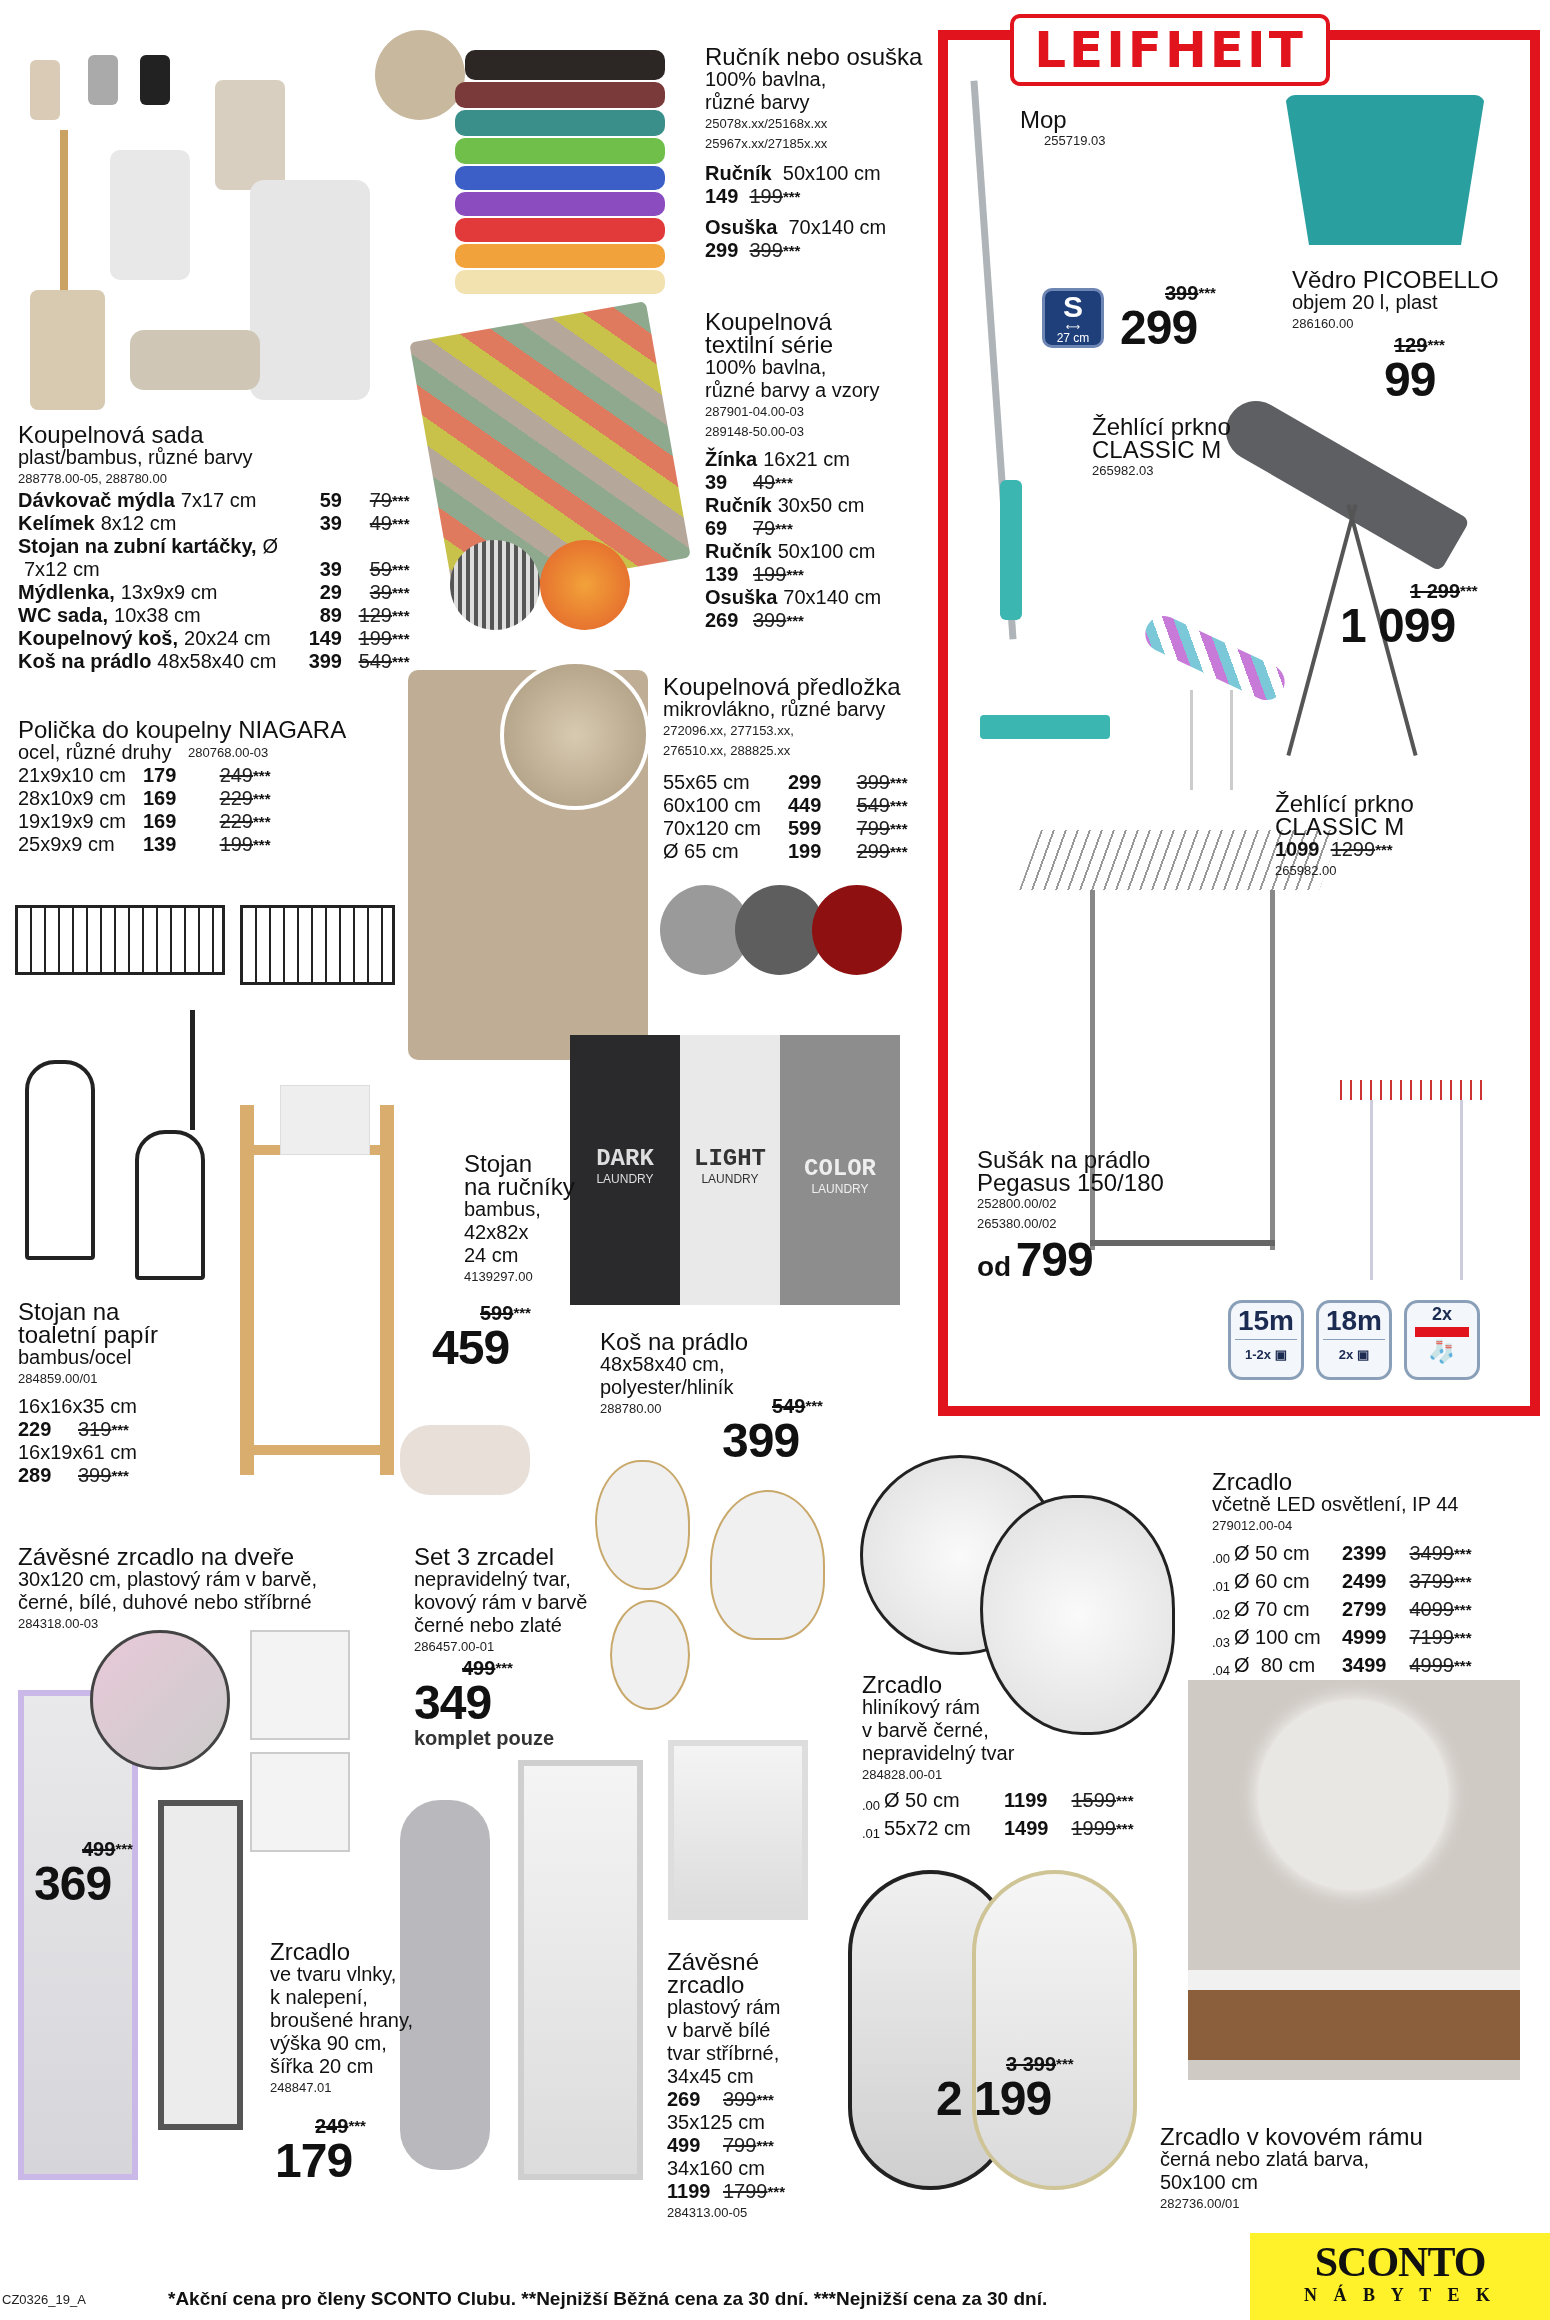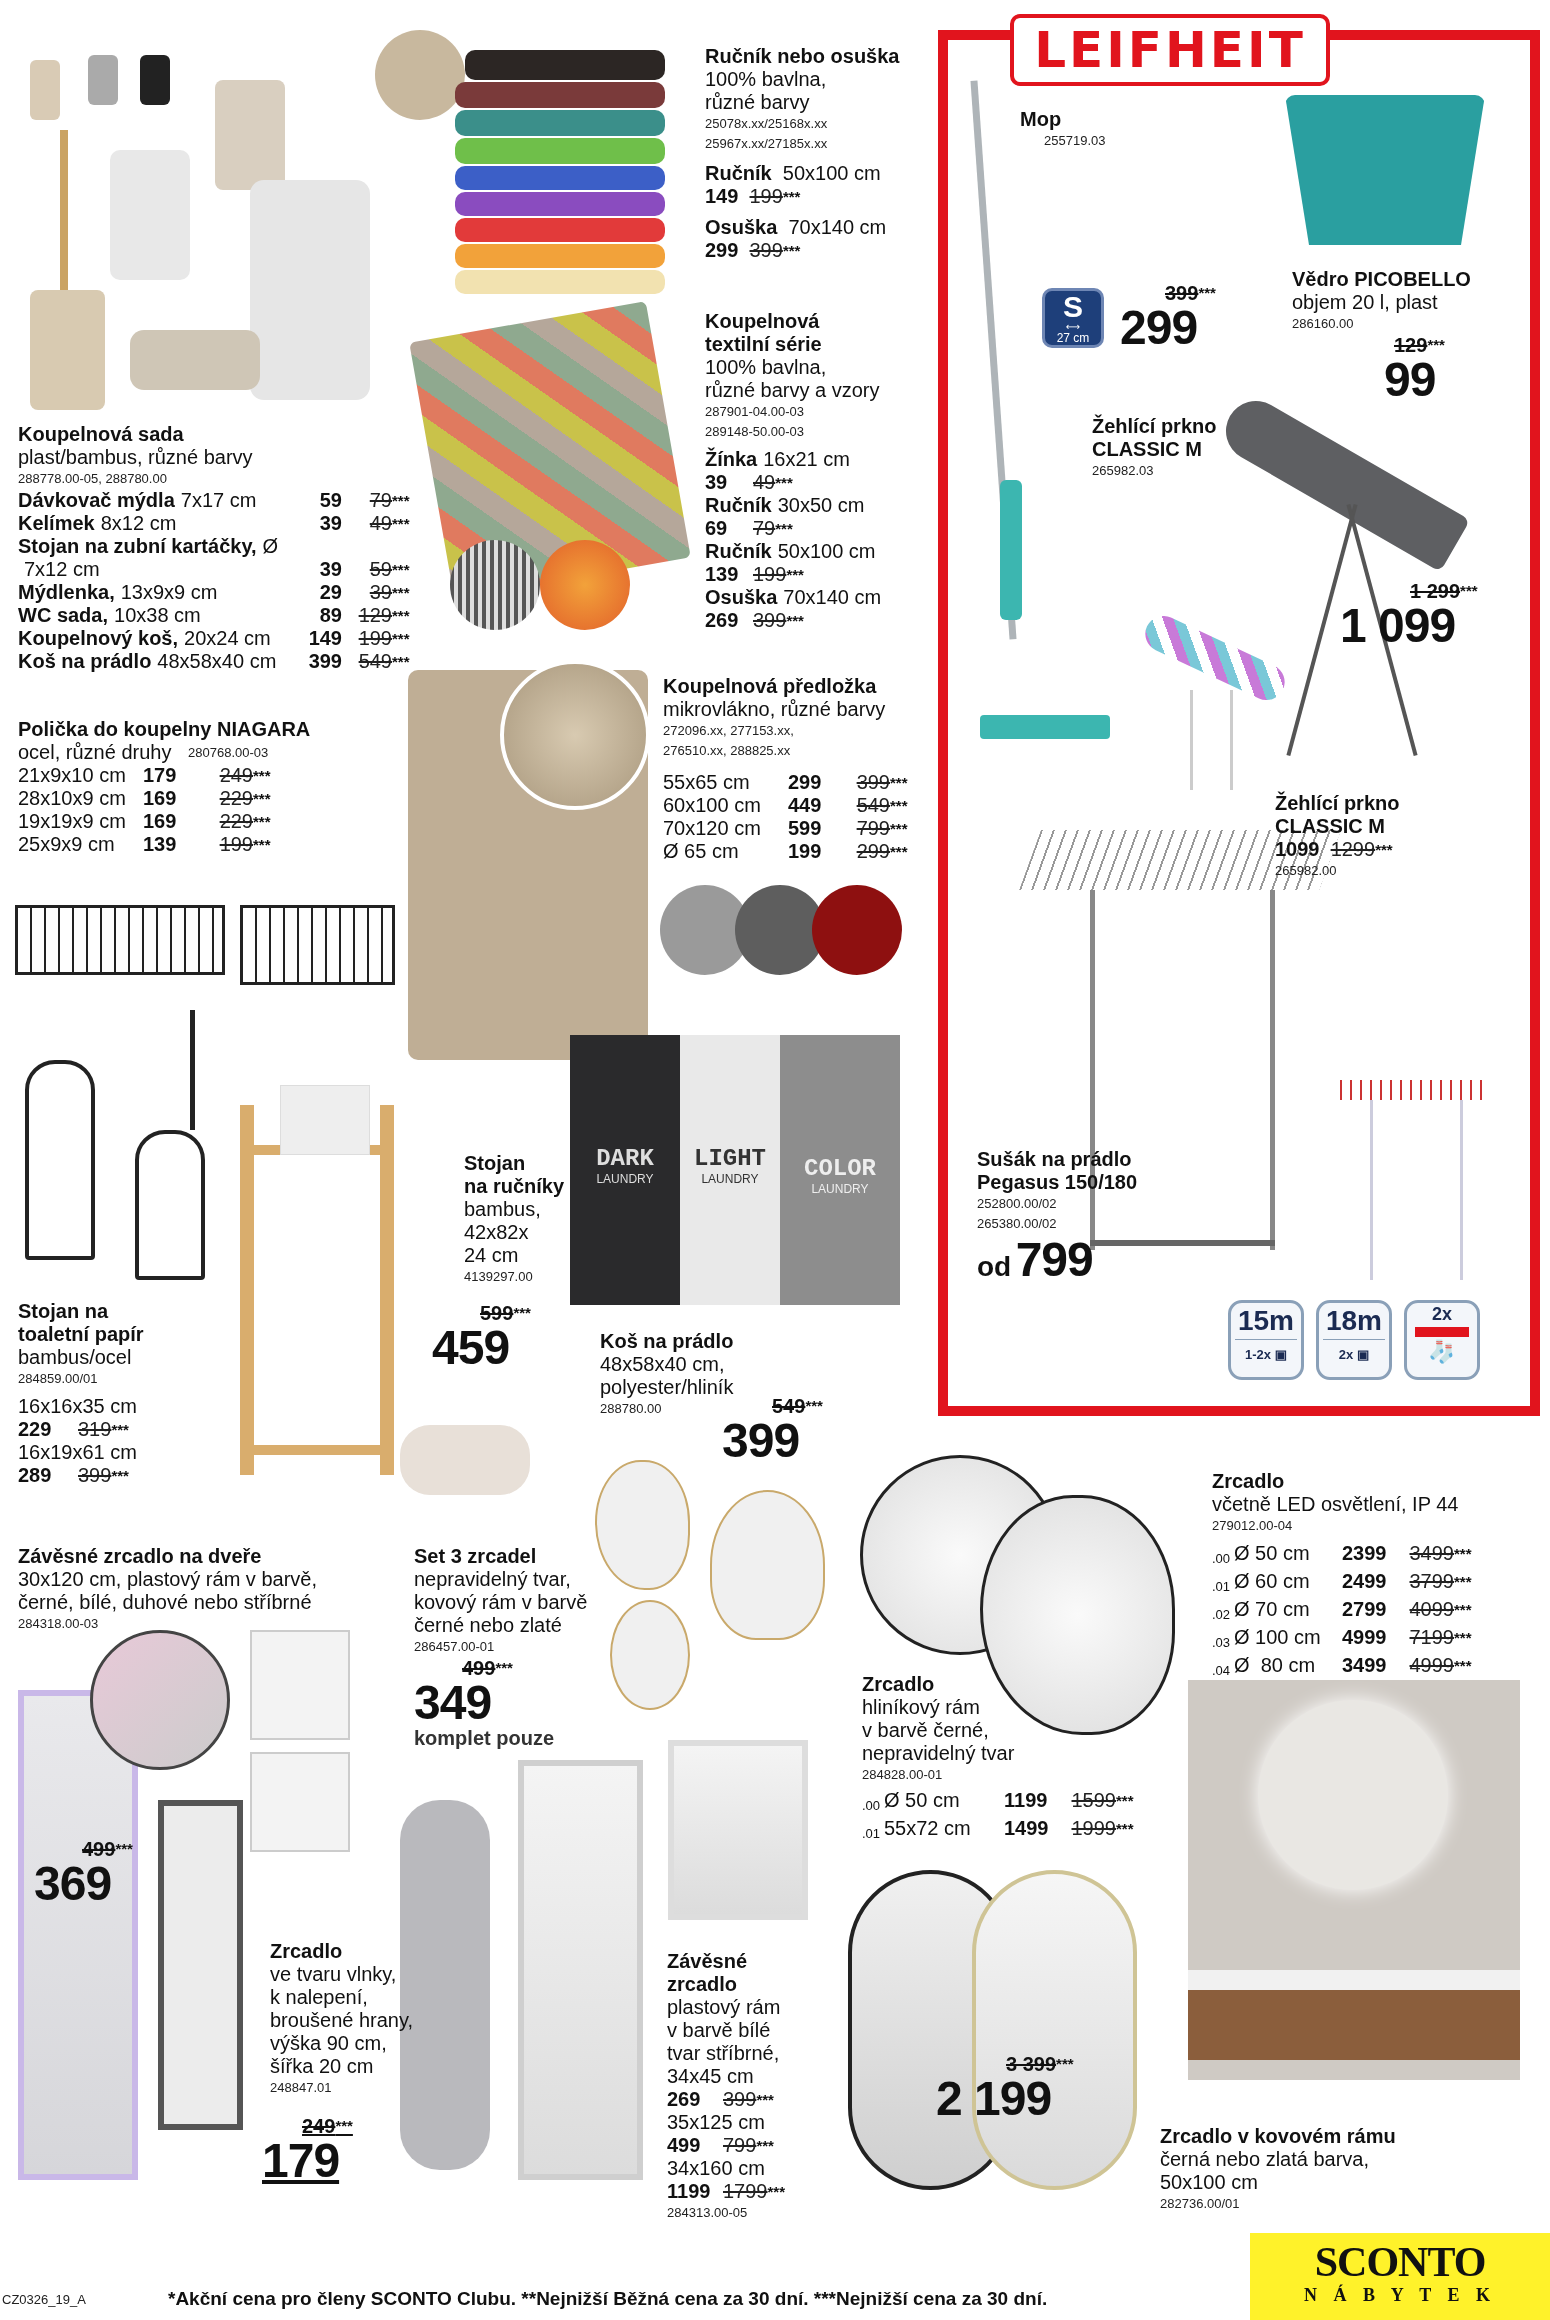--- a/index.html
+++ b/index.html
@@ -1,18 +1,18 @@
 <!DOCTYPE html>
 <html><head>
 <meta charset="utf-8">
 <style>
   * { box-sizing: border-box; margin: 0; padding: 0; }
   body { width: 1550px; height: 2320px; background: #ffffff; font-family: "Liberation Sans", sans-serif; color: #111; position: relative; overflow: hidden; }
   .abs { position: absolute; }
-  .title { font-weight: bold; font-size: 20px; line-height: 23px; }
+  .title { font-weight: normal; font-size: 24px; line-height: 23px; }
   .desc { font-size: 20px; line-height: 23px; }
   .code { font-size: 13px; line-height: 20px; color: #222; }
   .row { font-size: 20px; line-height: 23px; display: flex; white-space: nowrap; }
   .b { font-weight: bold; }
   .old { text-decoration: line-through; color: #222; }
   .stars { font-weight: bold; font-size: 15px; vertical-align: top; }
   .bigprice { font-weight: bold; font-size: 48px; line-height: 48px; letter-spacing: -1px; }
   .oldprice { font-weight: bold; font-size: 20px; line-height: 22px; }
   .oldprice .num { text-decoration: line-through; }
   .img { position: absolute; }
@@ -497,21 +497,21 @@
   <div class="title">Zrcadlo</div>
   <div id="wave-desc">
       <div class="desc">ve tvaru vlnky,</div>
       <div class="desc">k nalepení,</div>
       <div class="desc">broušené hrany,</div>
       <div class="desc">výška 90 cm,</div>
       <div class="desc">šířka 20 cm</div>
     </div>
   <div class="code">248847.01</div>
 </div>
-<div class="abs" style="left:262px;top:2115px;text-decoration:underline;">
+<div class="abs" style="left:275px;top:2115px;">
   <div class="oldprice" style="padding-left:40px;"><span class="num">249</span><span class="stars">***</span></div>
   <div class="bigprice">179</div>
 </div>
 
 <div class="abs" style="left:667px;top:1950px;width:180px;">
   <div class="title">Závěsné</div>
   <div class="title">zrcadlo</div>
   <div class="desc">plastový rám</div>
   <div class="desc">v barvě bílé</div>
   <div class="desc">tvar stříbrné,</div>

